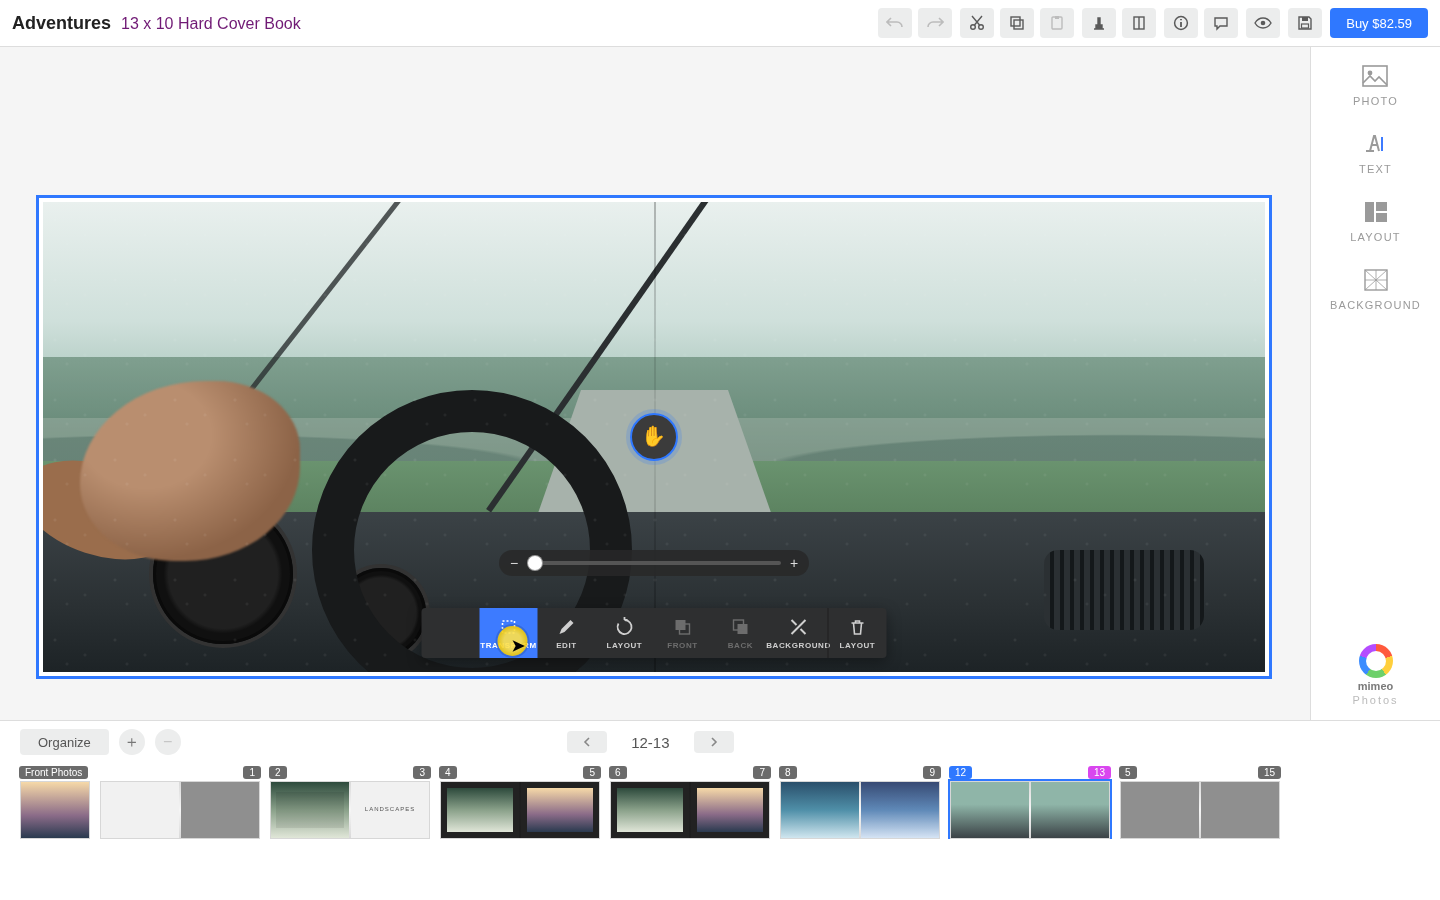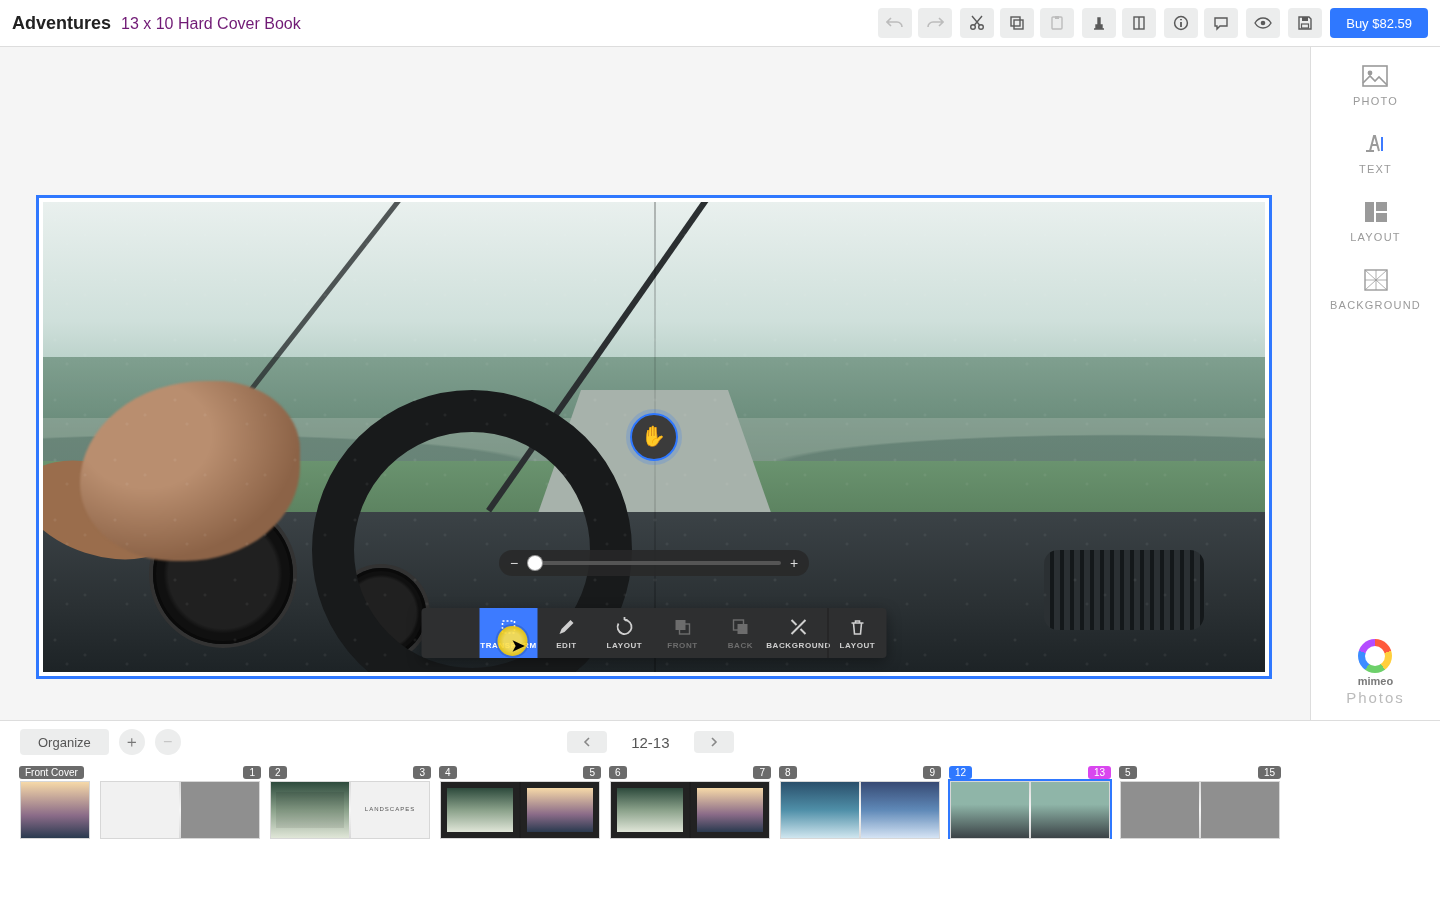--- a/index.html
+++ b/index.html
@@ -328,21 +328,21 @@
       <svg width="24" height="22" viewBox="0 0 24 22">
           <rect x="1" y="1" width="22" height="20" fill="none" stroke="#9a9a9a" stroke-width="1.4"></rect>
           <path d="M1 1l22 20M1 21 23 1M1 11h22M12 1v20" stroke="#9a9a9a" stroke-width="0.8"></path>
         </svg>
       <span>BACKGROUND</span>
     </div>
     <div class="rail-spacer"></div>
     <div class="brand">
       <div class="brand-logo"></div>
       <div style="font-weight:600;color:#7a7a7a">mimeo</div>
-      <div style="font-size:15px;letter-spacing:2px">Photos</div>
+      <div style="font-size:11px;letter-spacing:2px">Photos</div>
     </div>
   </div>
 </div>
 
 <div class="strip">
   <div class="strip-controls">
     <div class="organize-btn">Organize</div>
     <div class="circle-btn">＋</div>
     <div class="circle-btn dim">−</div>
     <div class="strip-mid">
@@ -357,21 +357,21 @@
             <path d="M3 1l4 4-4 4" fill="none" stroke="currentColor" stroke-width="1.6"></path>
           </svg>
       </div>
     </div>
     <div class="strip-right"></div>
   </div>
 
   <div class="thumbs">
 
     <div class="thumb cover">
-      <div class="badge lbl">Front Cover</div>
+      <div class="badge lbl">Front Photos</div>
       <div class="pair" style="margin-top:14px;">
           <div class="pg">
             <div class="th-sky"></div>
           </div>
         </div>
     </div>
 
     <div class="thumb">
       <div class="badge r">1</div>
       <div class="pair" style="margin-top:14px;">

